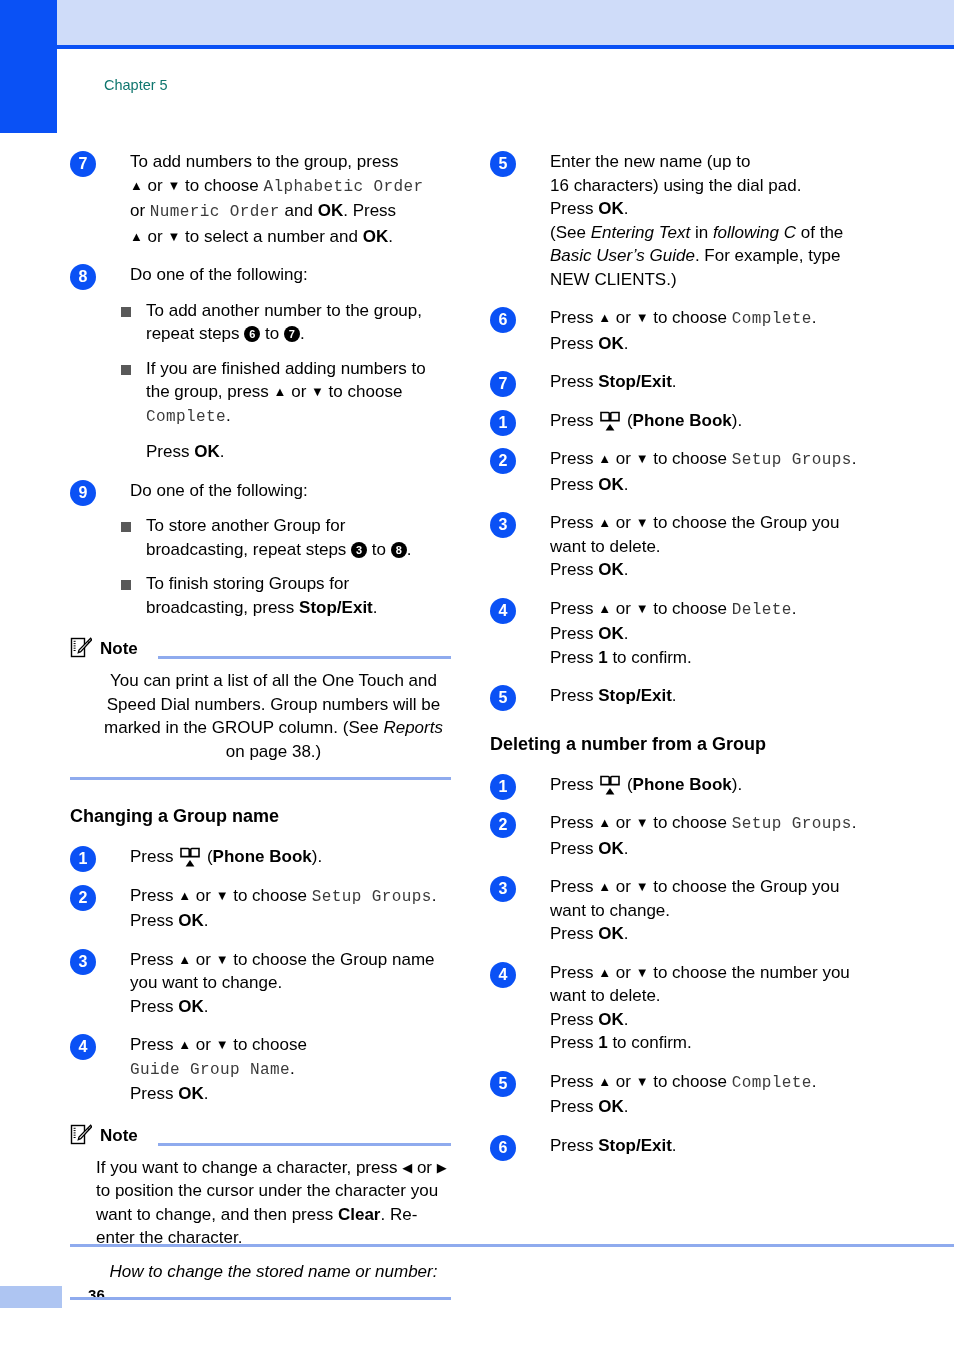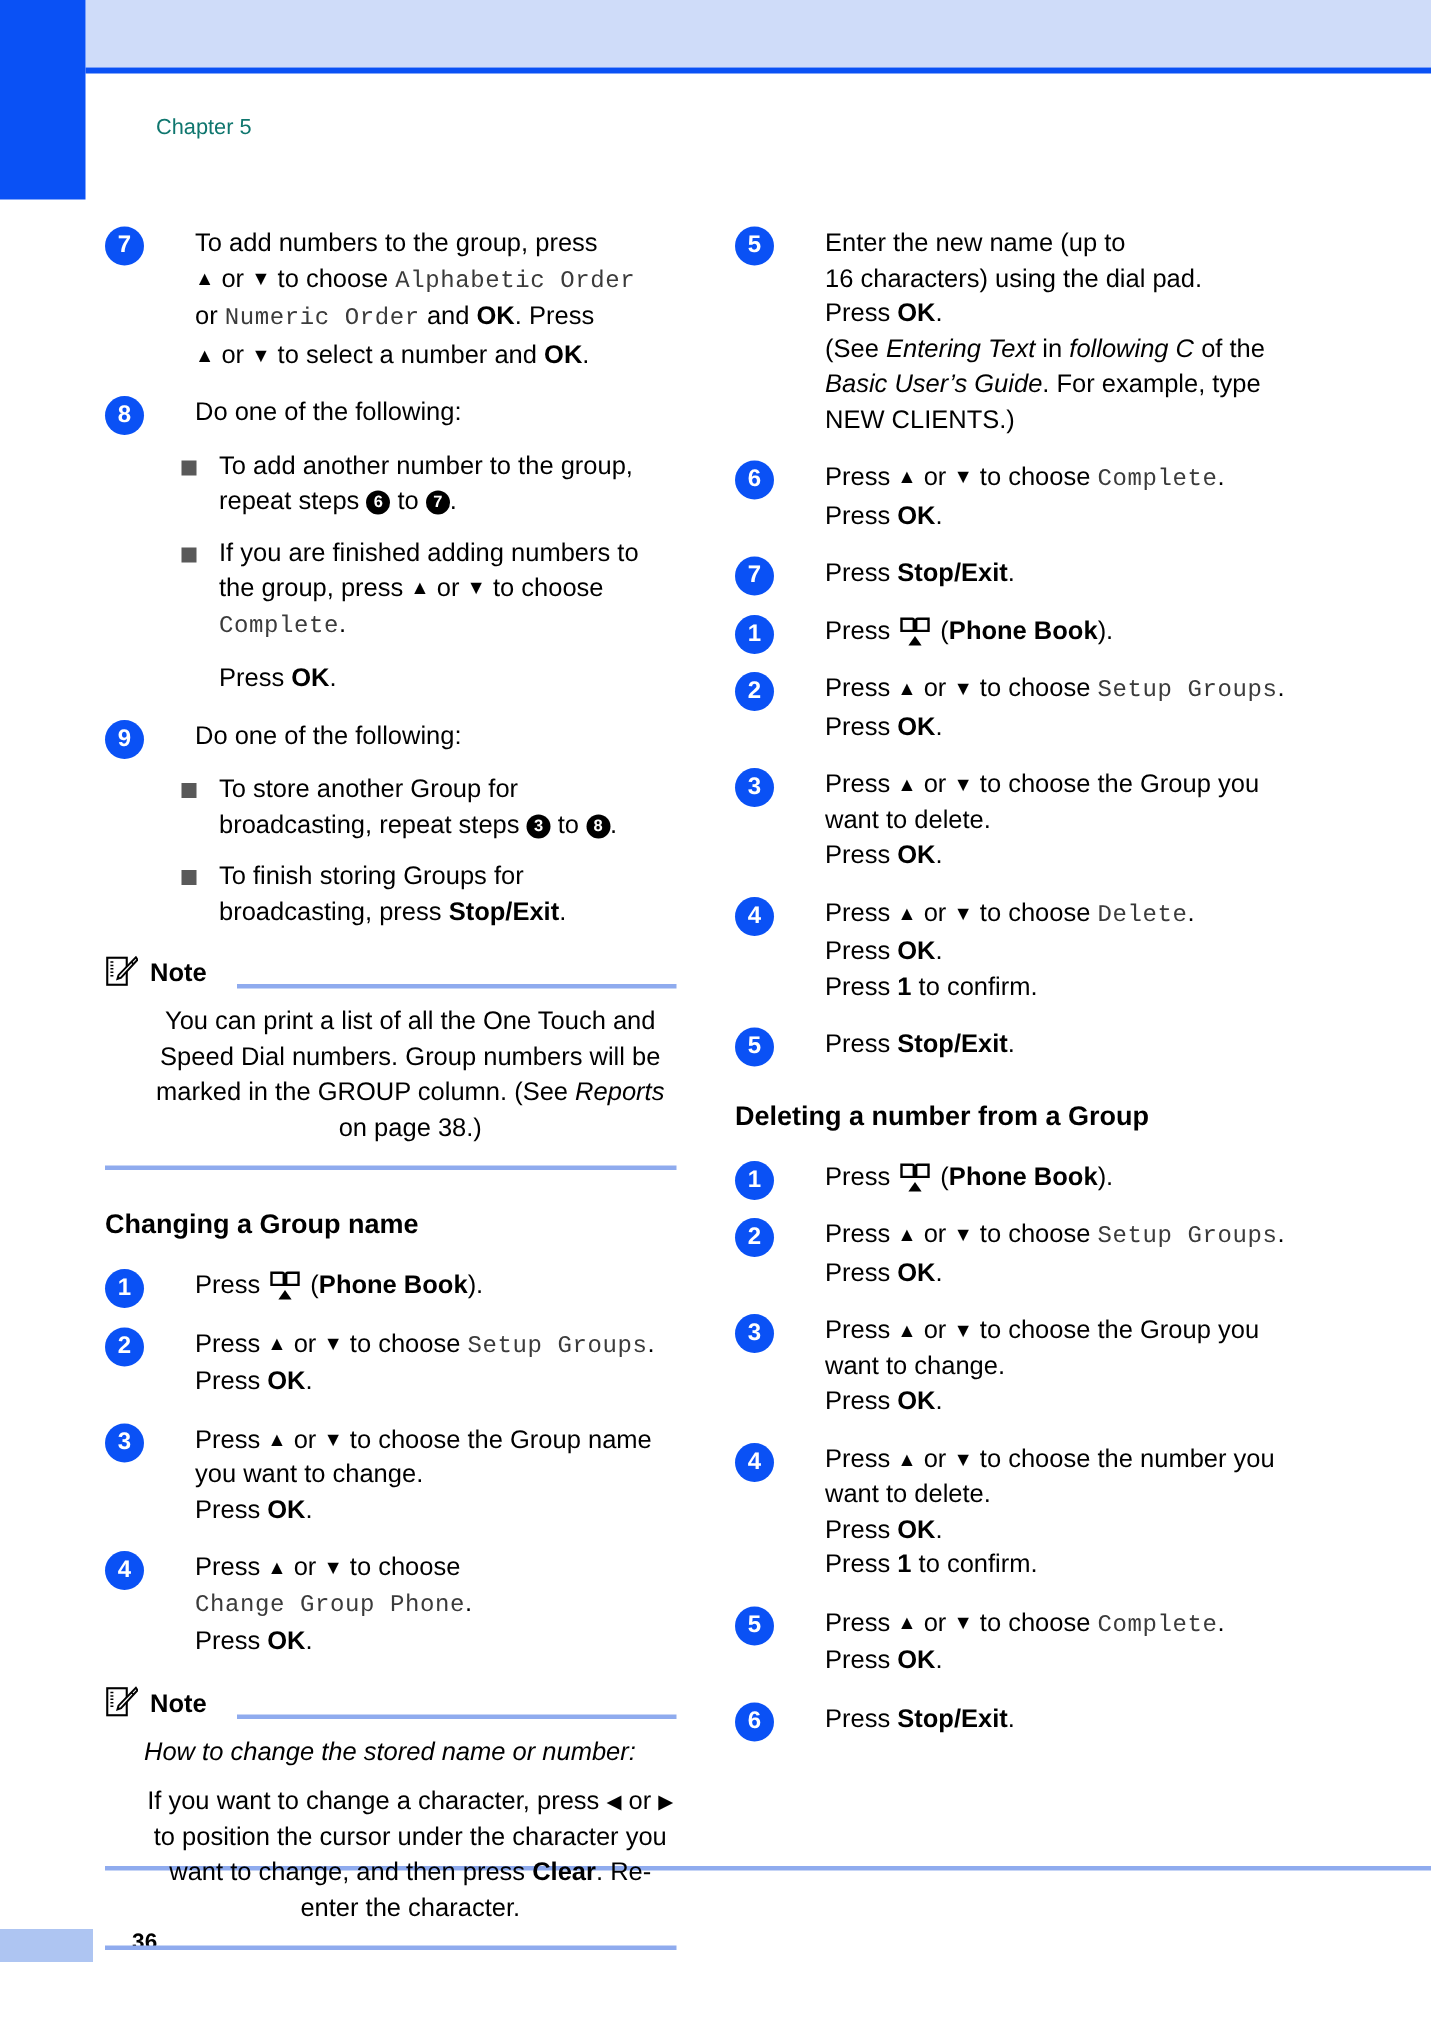--- a/index.html
+++ b/index.html
@@ -147,38 +147,38 @@
       </div>
       <div class="step">
         <div class="num">3</div>
         <div class="body">
           <p>Press <span class="arrow">▲</span> or <span class="arrow">▼</span> to choose the Group name you want to change.<br>Press <b>OK</b>.</p>
         </div>
       </div>
       <div class="step">
         <div class="num">4</div>
         <div class="body">
-          <p>Press <span class="arrow">▲</span> or <span class="arrow">▼</span> to choose<br><span class="mono">Change Group Phone</span>.<br>Press <b>OK</b>.</p>
+          <p>Press <span class="arrow">▲</span> or <span class="arrow">▼</span> to choose<br><span class="mono">Guide Group Name</span>.<br>Press <b>OK</b>.</p>
         </div>
       </div>
     </div>
   <div id="note-2" class="note">
       <div class="note-top">
         <span class="note-icon"><svg viewBox="0 0 22 22" width="22" height="22">
             <rect x="1.5" y="1.5" width="13" height="18" fill="#fff" stroke="#000" stroke-width="1.4"></rect>
             <path d="M3.6 4.3h2M3.6 6.6h2M3.6 8.9h2M3.6 11.2h2M3.6 13.5h2" stroke="#000" stroke-width="1"></path>
             <path d="M20.6 1.2l1.1 1.6-11 11.9-2.4.9.7-2.5z" fill="#fff" stroke="#000" stroke-width="1.3"></path>
             <path d="M17.6 4.4l1.6 1.4" stroke="#000" stroke-width="1.1"></path>
           </svg></span>
         <span class="note-title">Note</span>
         <span class="note-line"></span>
       </div>
       <div class="note-body">
+        <p>If you want to change a character, press <span class="arrow">◀</span> or <span class="arrow">▶</span> to position the cursor under the character you want to change, and then press <b>Clear</b>. Re-enter the character.</p>
         <p><span class="ital">How to change the stored name or number:</span></p>
-        <p>If you want to change a character, press <span class="arrow">◀</span> or <span class="arrow">▶</span> to position the cursor under the character you want to change, and then press <b>Clear</b>. Re-enter the character.</p>
       </div>
       <div class="note-bottom"></div>
     </div>
 </div>
 
 <div class="col col-right">
   <div id="right-steps-top">
       <div class="step">
         <div class="num">5</div>
         <div class="body">

